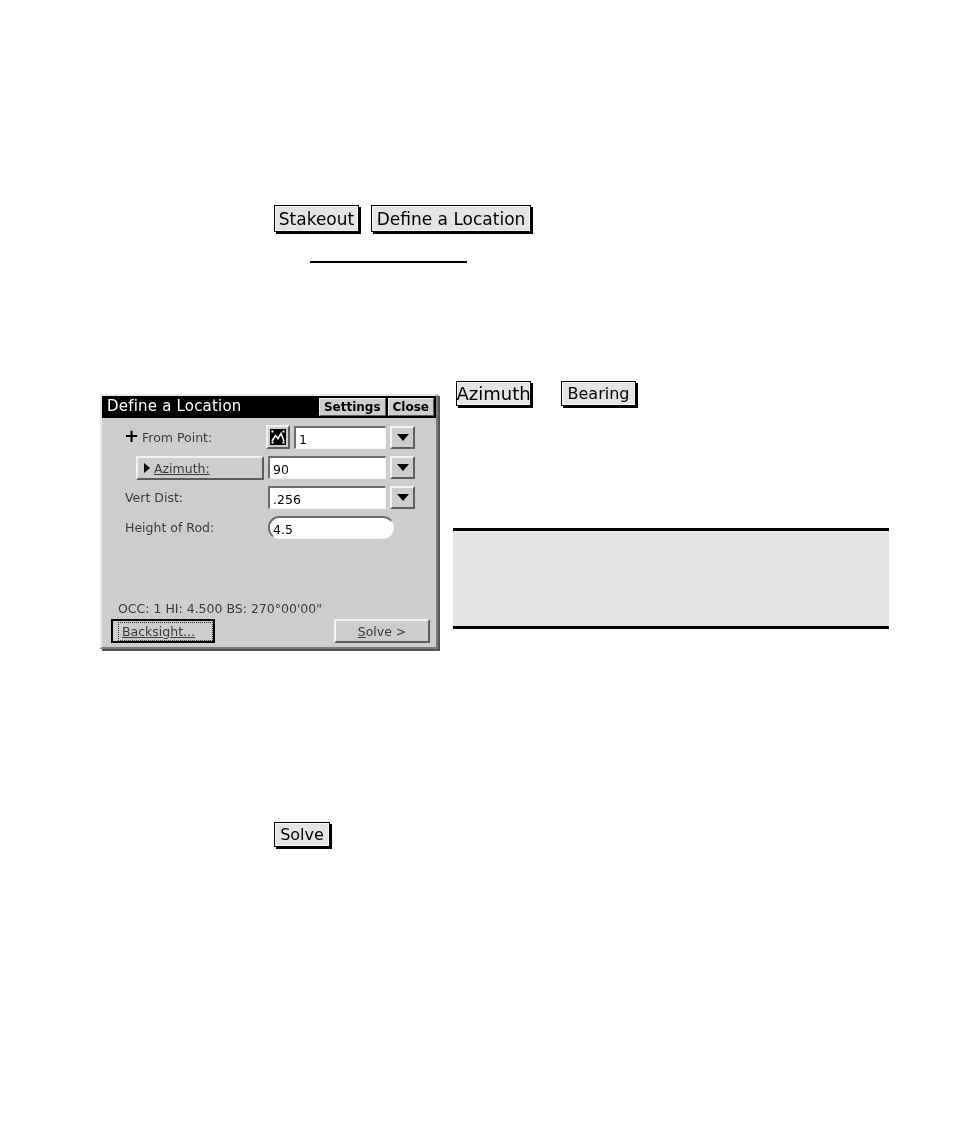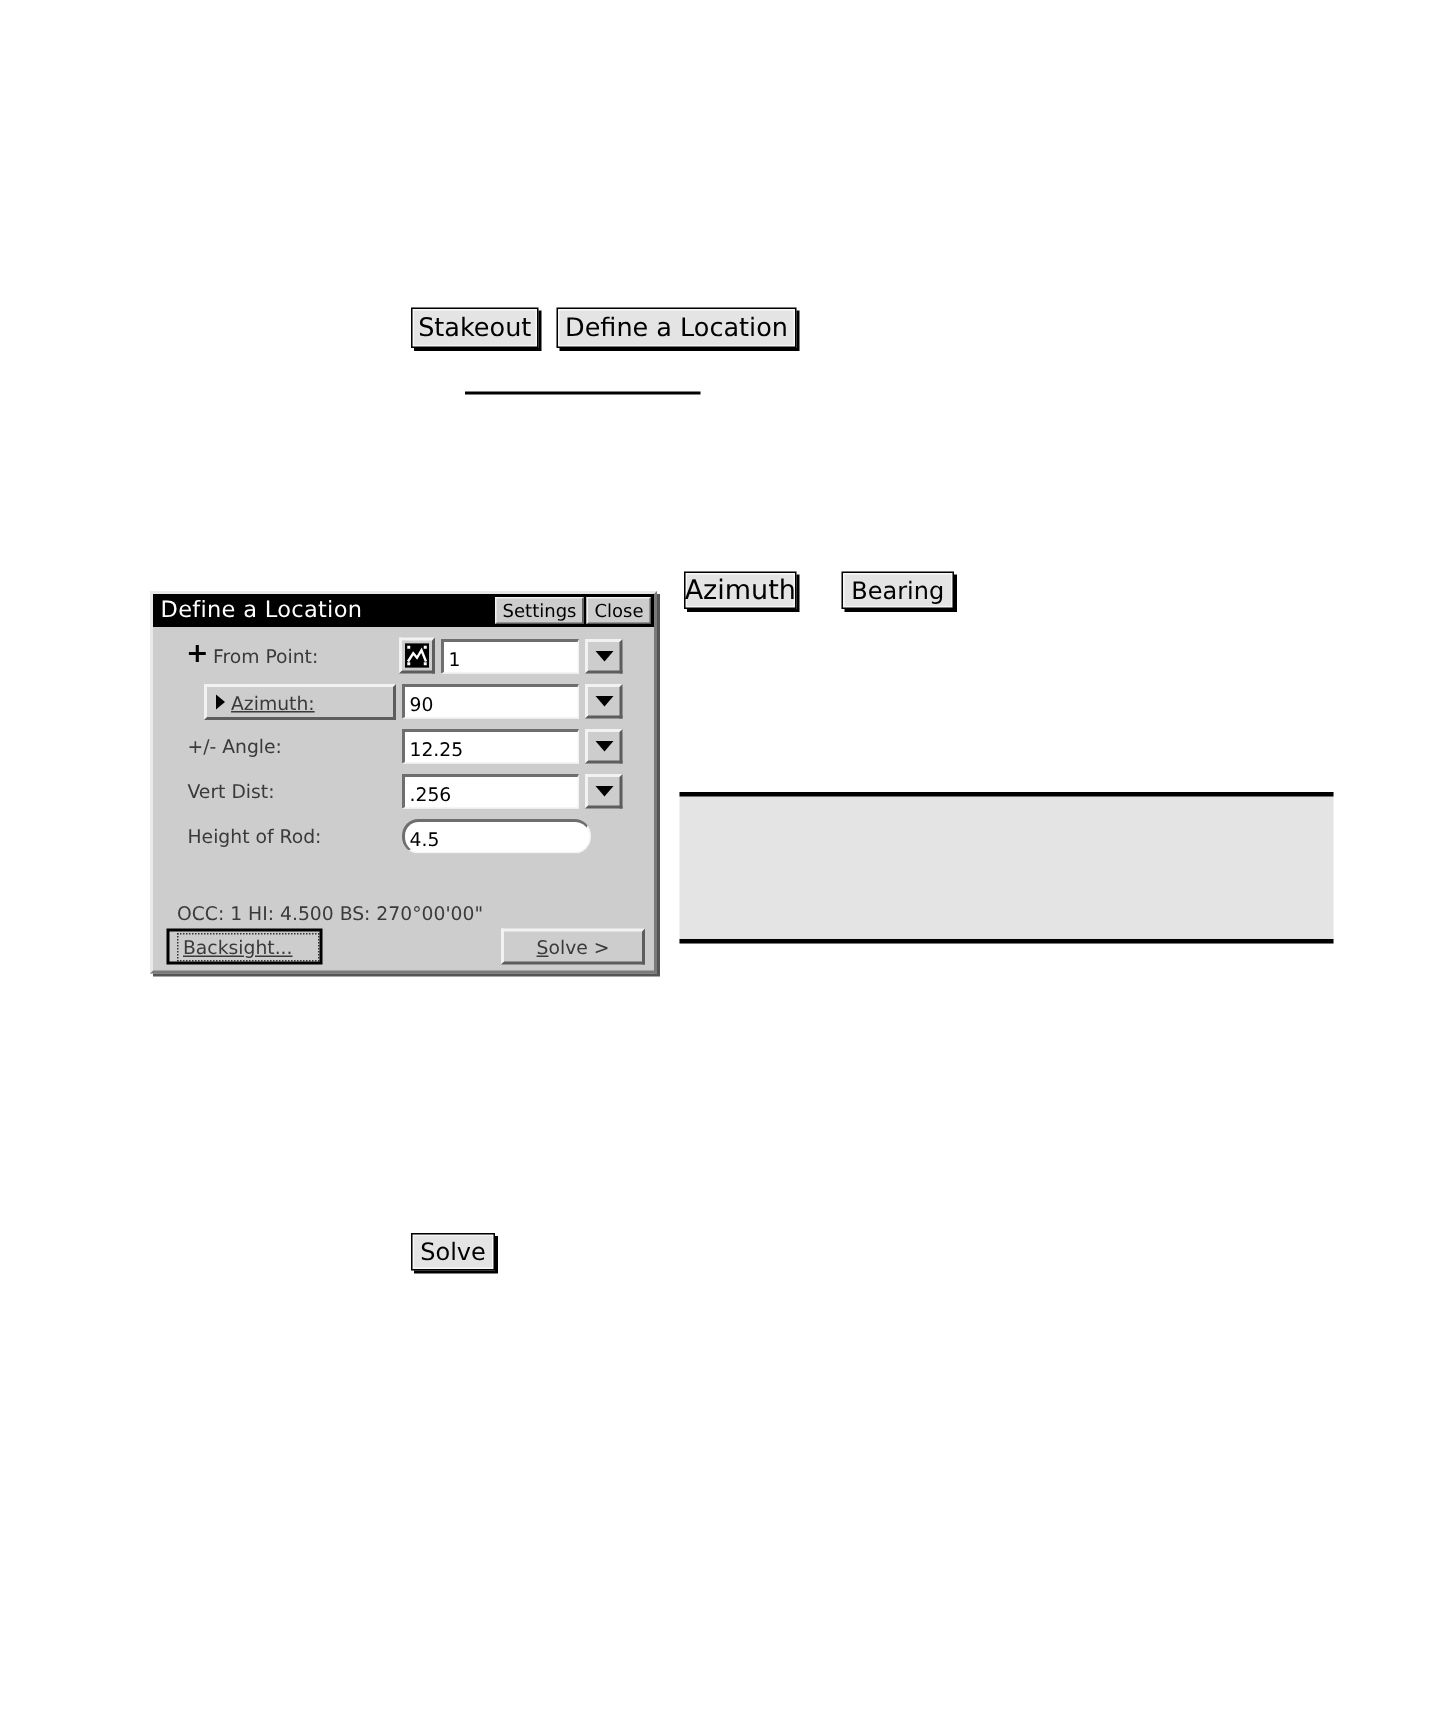--- a/index.html
+++ b/index.html
@@ -76,21 +76,21 @@
     font-size: 15px;
     letter-spacing: 0.2px;
     flex: 1;
     line-height: 1;
     padding-bottom: 1px;
   }
   .tb-btn {
     background: #cdcdcd;
     color: #000;
     font-size: 12px;
-    font-weight: normal;
+    font-weight: bold;
     height: 18px;
     margin-right: 2px;
     padding: 0 4px;
     display: flex;
     align-items: center;
     border-left: 1px solid #f2f2f2;
     border-top: 1px solid #f2f2f2;
     border-right: 1px solid #5d5d5d;
     border-bottom: 1px solid #5d5d5d;
     box-sizing: border-box;
@@ -333,27 +333,20 @@
       <span class="selbtn">
         <i class="tri"></i>
         <span>Azimuth:</span>
       </span>
       <input class="txt" readonly="" value="90" style="">
       <span class="ddl">
         <i></i>
       </span>
     </div>
 
-    <div class="row">
-      <span class="lbl">+/- Angle:</span>
-      <input class="txt" readonly="" value="12.25" style="">
-      <span class="ddl">
-        <i></i>
-      </span>
-    </div>
 
 
     <div class="row">
       <span class="lbl">Vert Dist:</span>
       <input class="txt" readonly="" value=".256" style="">
       <span class="ddl">
         <i></i>
       </span>
     </div>
 

